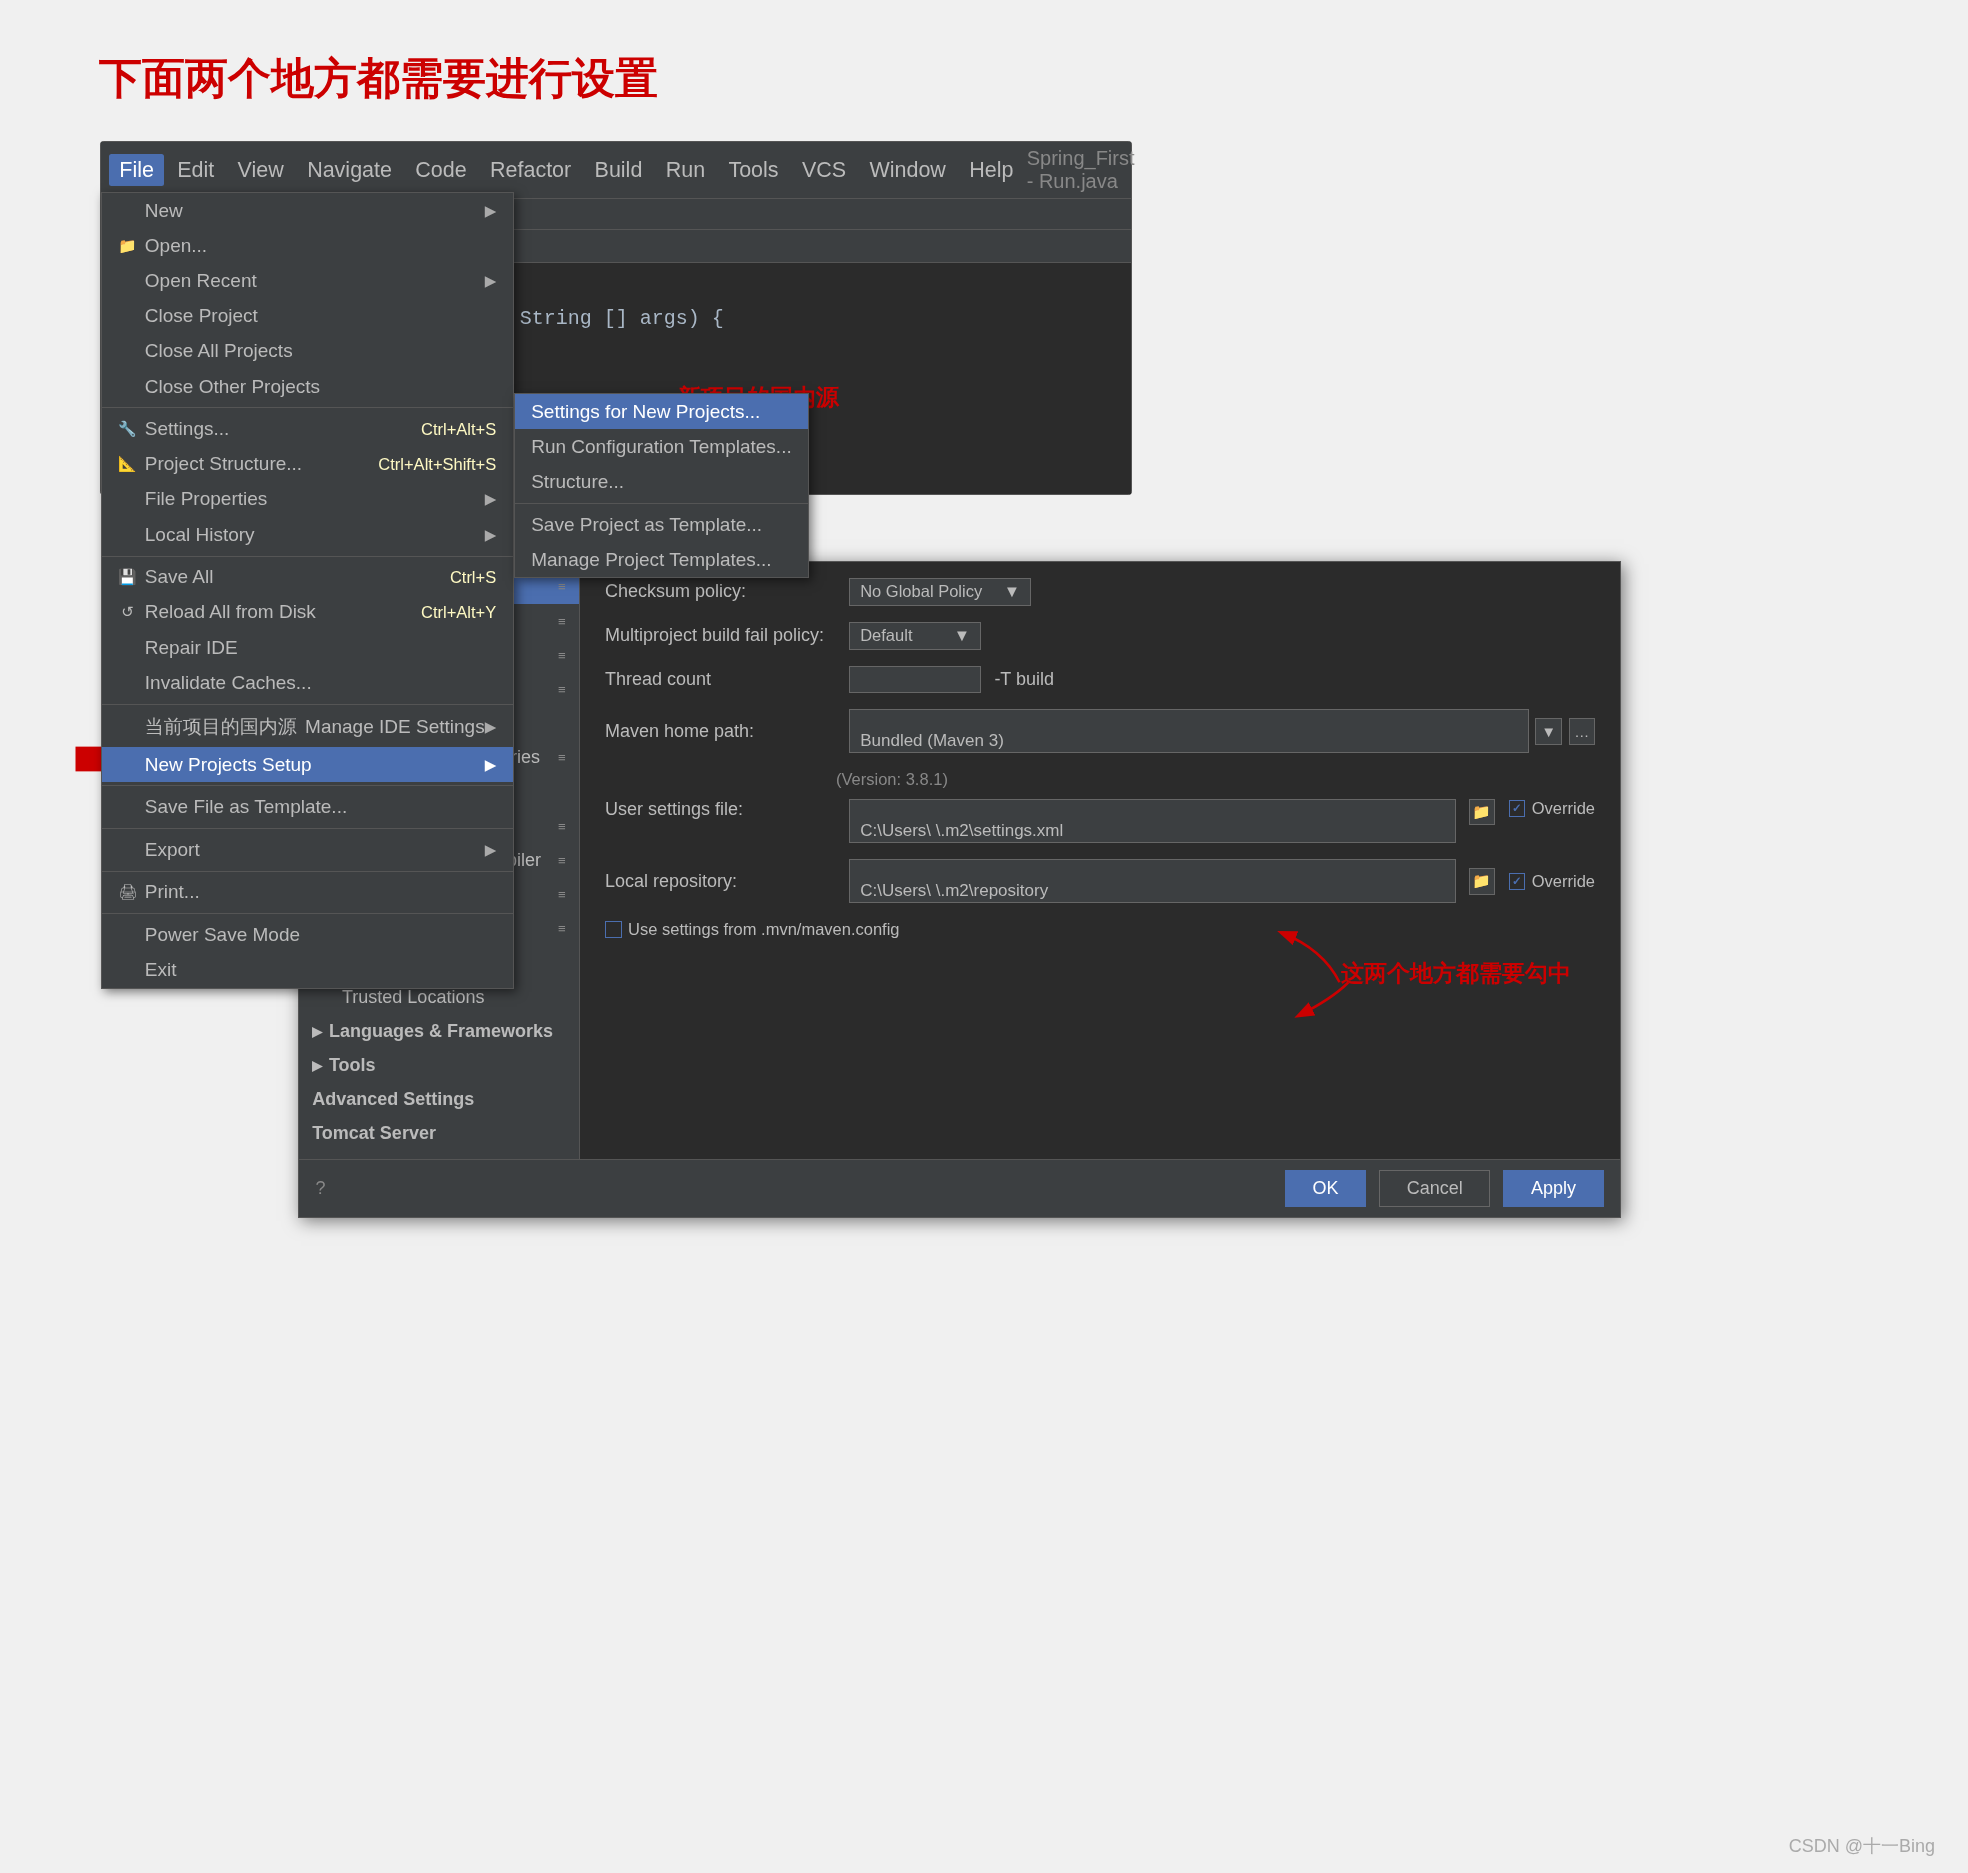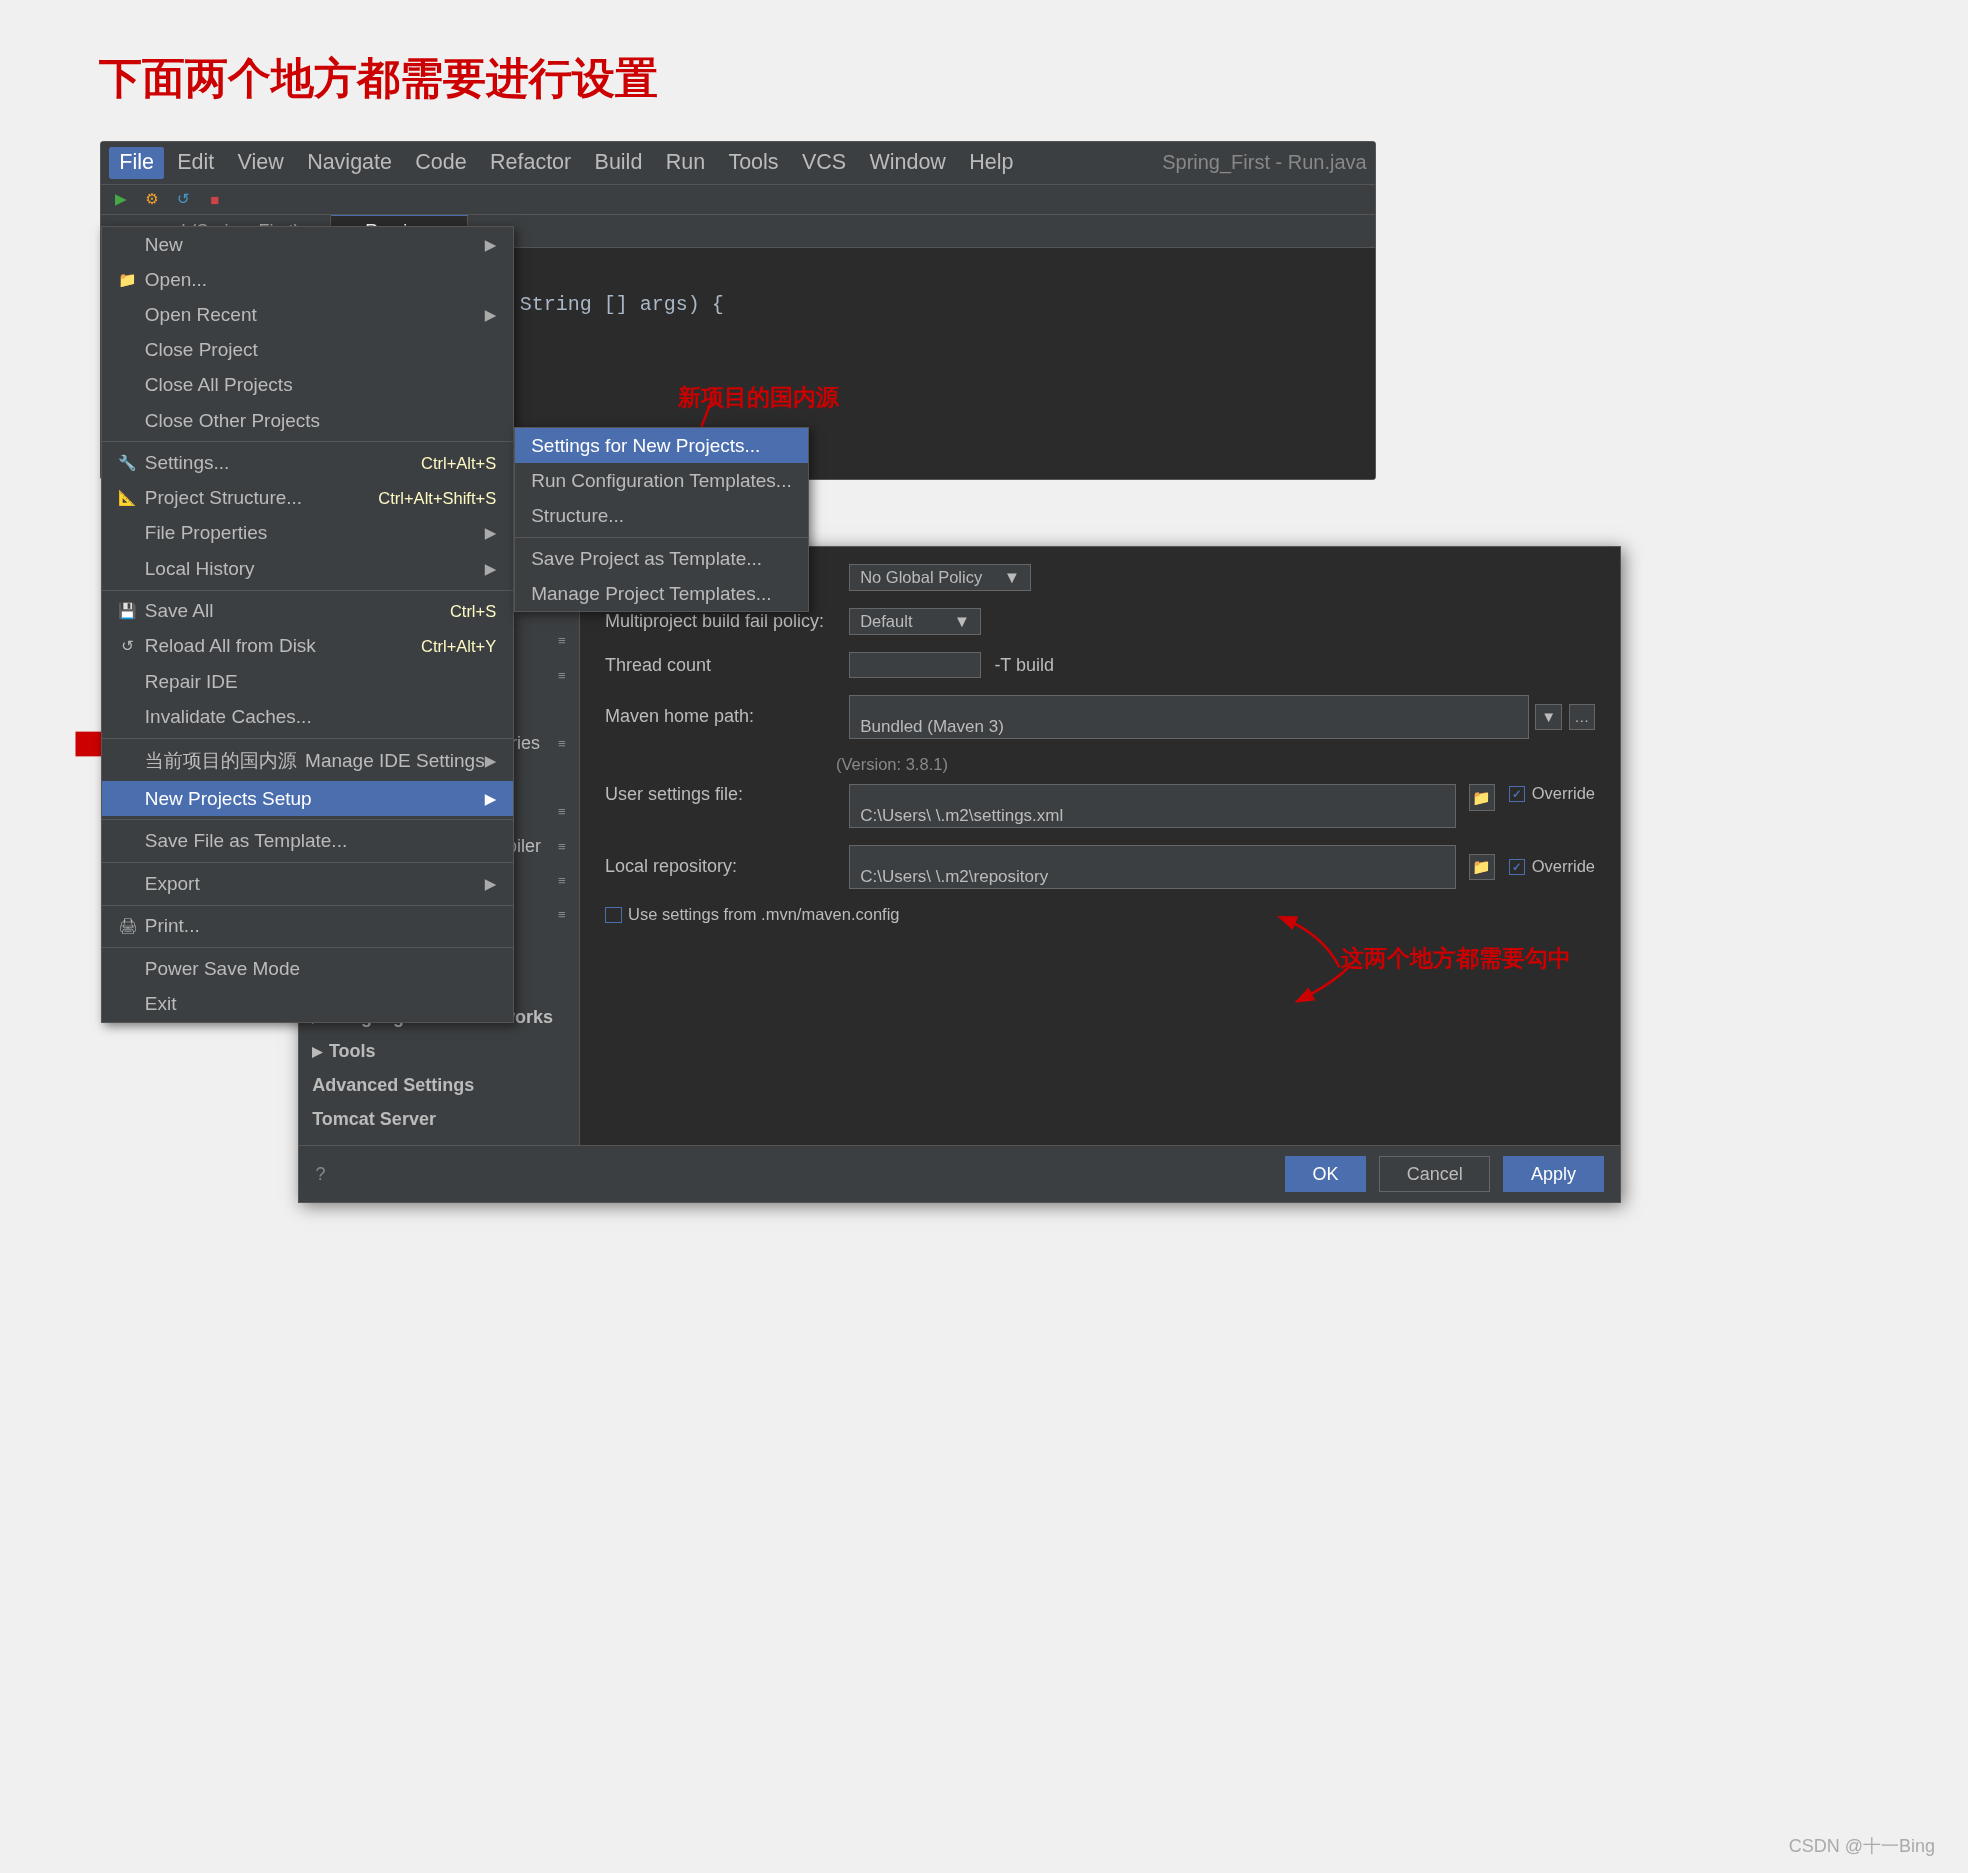--- a/index.html
+++ b/index.html
@@ -19,21 +19,21 @@
       padding: 50px 0 33px 99px;
     }
 
     
     .ide-section {
       position: relative;
       margin: 0 50px 66px 50px;
       background: #2b2b2b;
       border: 1.7px solid #555;
       border-radius: 3.3px;
-      width: 1276px;
+      width: 1032px;
     }
 
     
     .menu-bar {
       background: #3c3f41;
       display: flex;
       align-items: center;
       padding: 5px 8.3px;
       gap: 3.3px;
       border-bottom: 0.8px solid #555;
@@ -135,21 +135,21 @@
     .kw-static { color: #cc7832; }
     .kw-void { color: #cc7832; }
     .kw-main { color: #ffc66d; }
     .kw-name { color: #a9b7c6; }
     .kw-type { color: #a9b7c6; }
     .kw-bracket { color: #a9b7c6; }
 
     
     .dropdown-overlay {
       position: absolute;
-      top: 84px;
+      top: 50px;
       left: 0;
       z-index: 100;
       display: flex;
       gap: 0;
     }
 
     .dropdown-menu {
       background: #3c3f41;
       border: 0.8px solid #555;
       min-width: 314px;

